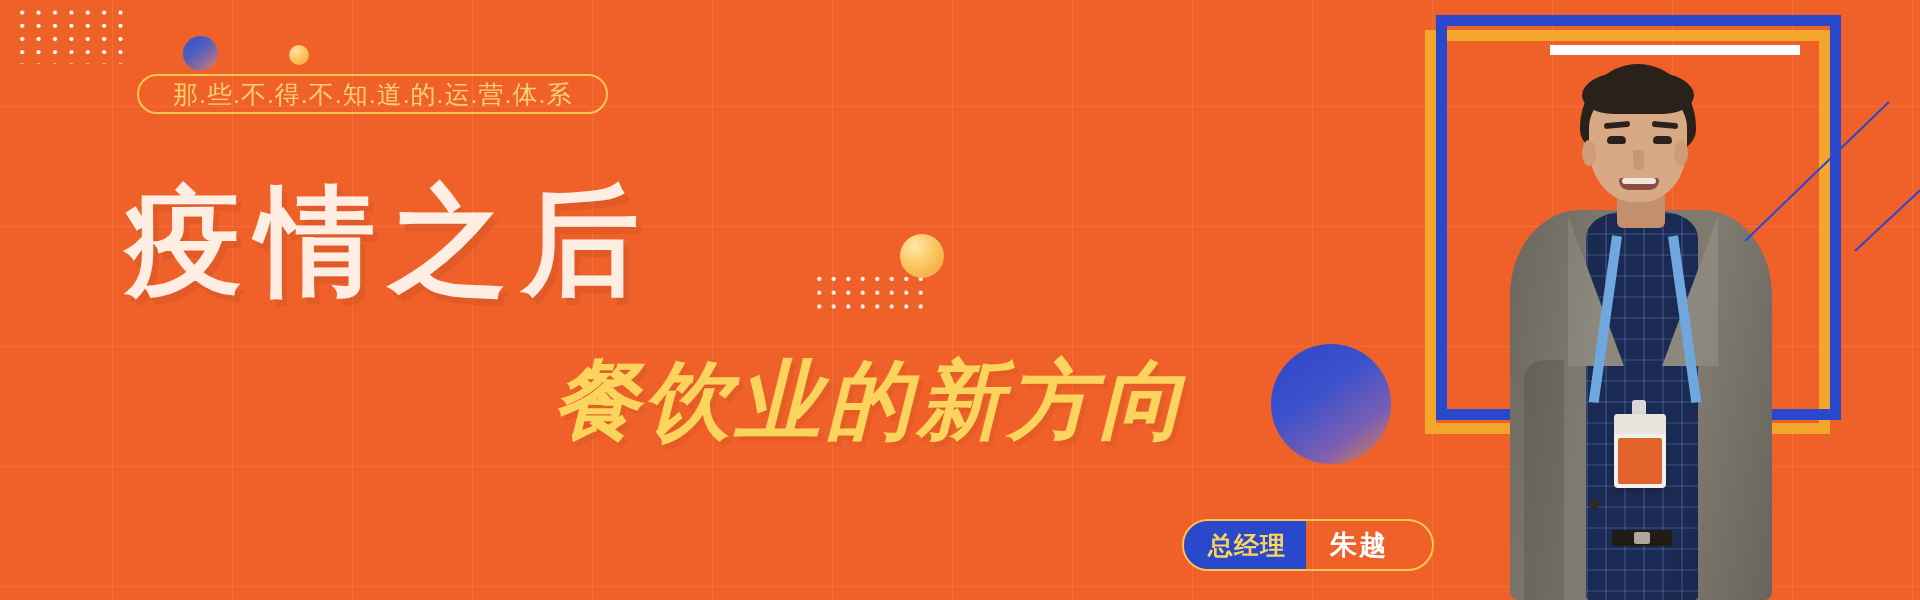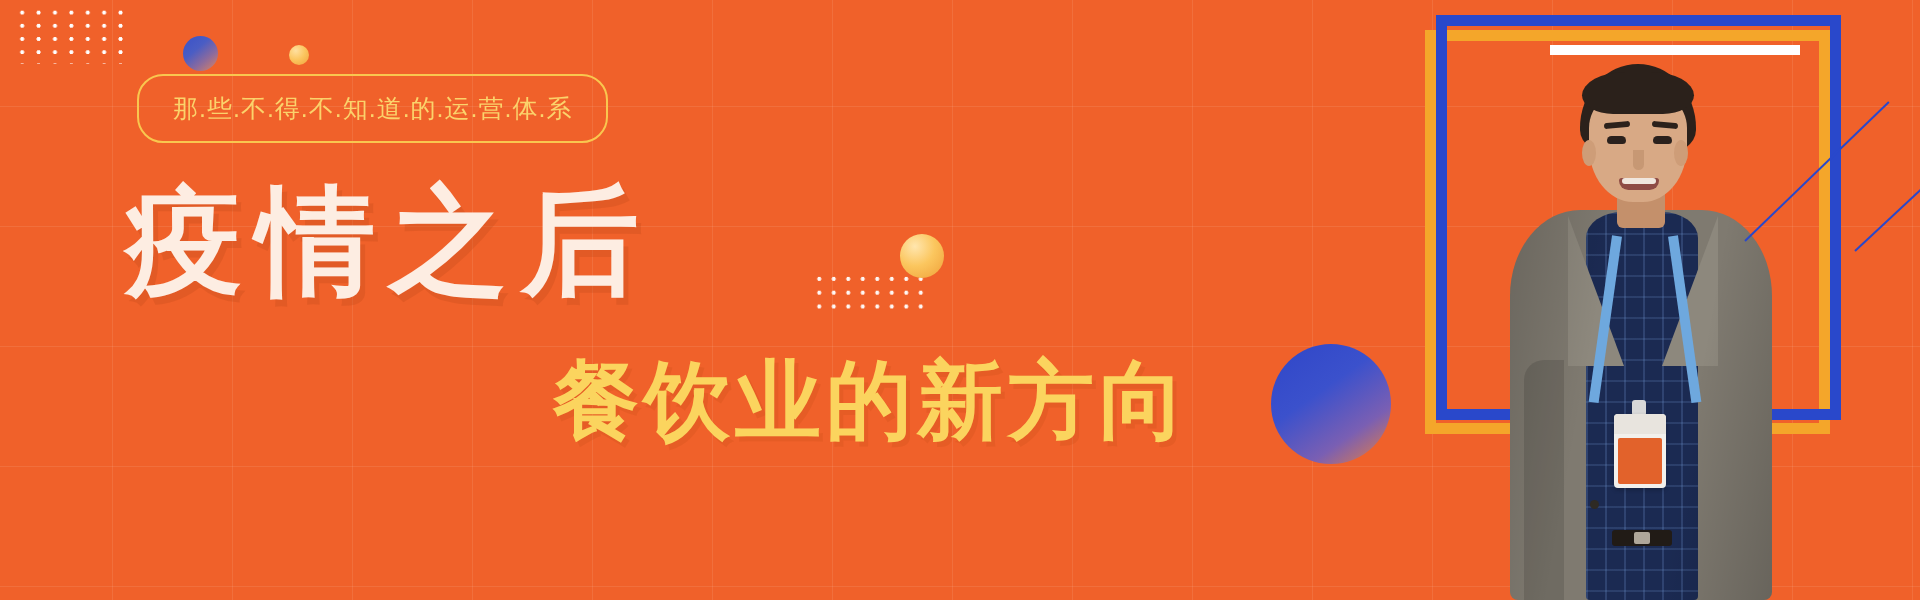--- a/index.html
+++ b/index.html
@@ -74,21 +74,21 @@
   .sphere-blue-lg {
     left: 1271px; top: 344px;
     width: 120px; height: 120px;
     background: linear-gradient(145deg, #2F46C8 0%, #3B51CC 40%, #7A5FB3 72%, #E9803F 100%);
   }
 
   
   .eyebrow {
     position: absolute;
     left: 137px; top: 74px;
-    height: 69px;
+    height: 40px;
     padding: 0 34px;
     border: 2.5px solid #F9C74F;
     border-radius: 26px;
     display: flex;
     align-items: center;
     justify-content: center;
   }
   .eyebrow-text {
     color: #FBD36B;
     font-size: 25px;
@@ -115,20 +115,21 @@
   .title-sub {
     position: absolute;
     left: 553px; top: 357px;
     font-size: 86px;
     font-weight: bold;
     color: #FBD45E;
     letter-spacing: 5px;
     line-height: 1;
     white-space: nowrap;
     text-shadow: 4px 5px 0 rgba(196,76,25,0.22);
+    font-style: italic;
   }
 
   
   .speaker-badge {
     position: absolute;
     left: 1182px; top: 519px;
     height: 52px;
     display: flex;
     align-items: stretch;
     border: 2px solid #F9C74F;
@@ -355,20 +356,24 @@
   <div class="sphere sphere-yellow-md"></div>
   <div class="sphere sphere-blue-lg"></div>
 
   <div class="eyebrow">
     <span class="eyebrow-text">那.些.不.得.不.知.道.的.运.营.体.系</span>
   </div>
 
   <div class="title-main">疫情之后</div>
   <div class="title-sub">餐饮业的新方向</div>
 
+  <div class="speaker-badge">
+    <div class="speaker-role">总经理</div>
+    <div class="speaker-name">朱越</div>
+  </div>
 
   <div class="photo-zone">
     <div class="frame-orange"></div>
     <div class="frame-blue"></div>
     <div class="frame-whitebar"></div>
 
     <div class="person">
       <div class="p-jacket"></div>
       <div class="p-shirt"></div>
       <div class="p-shirt-plaid"></div>

